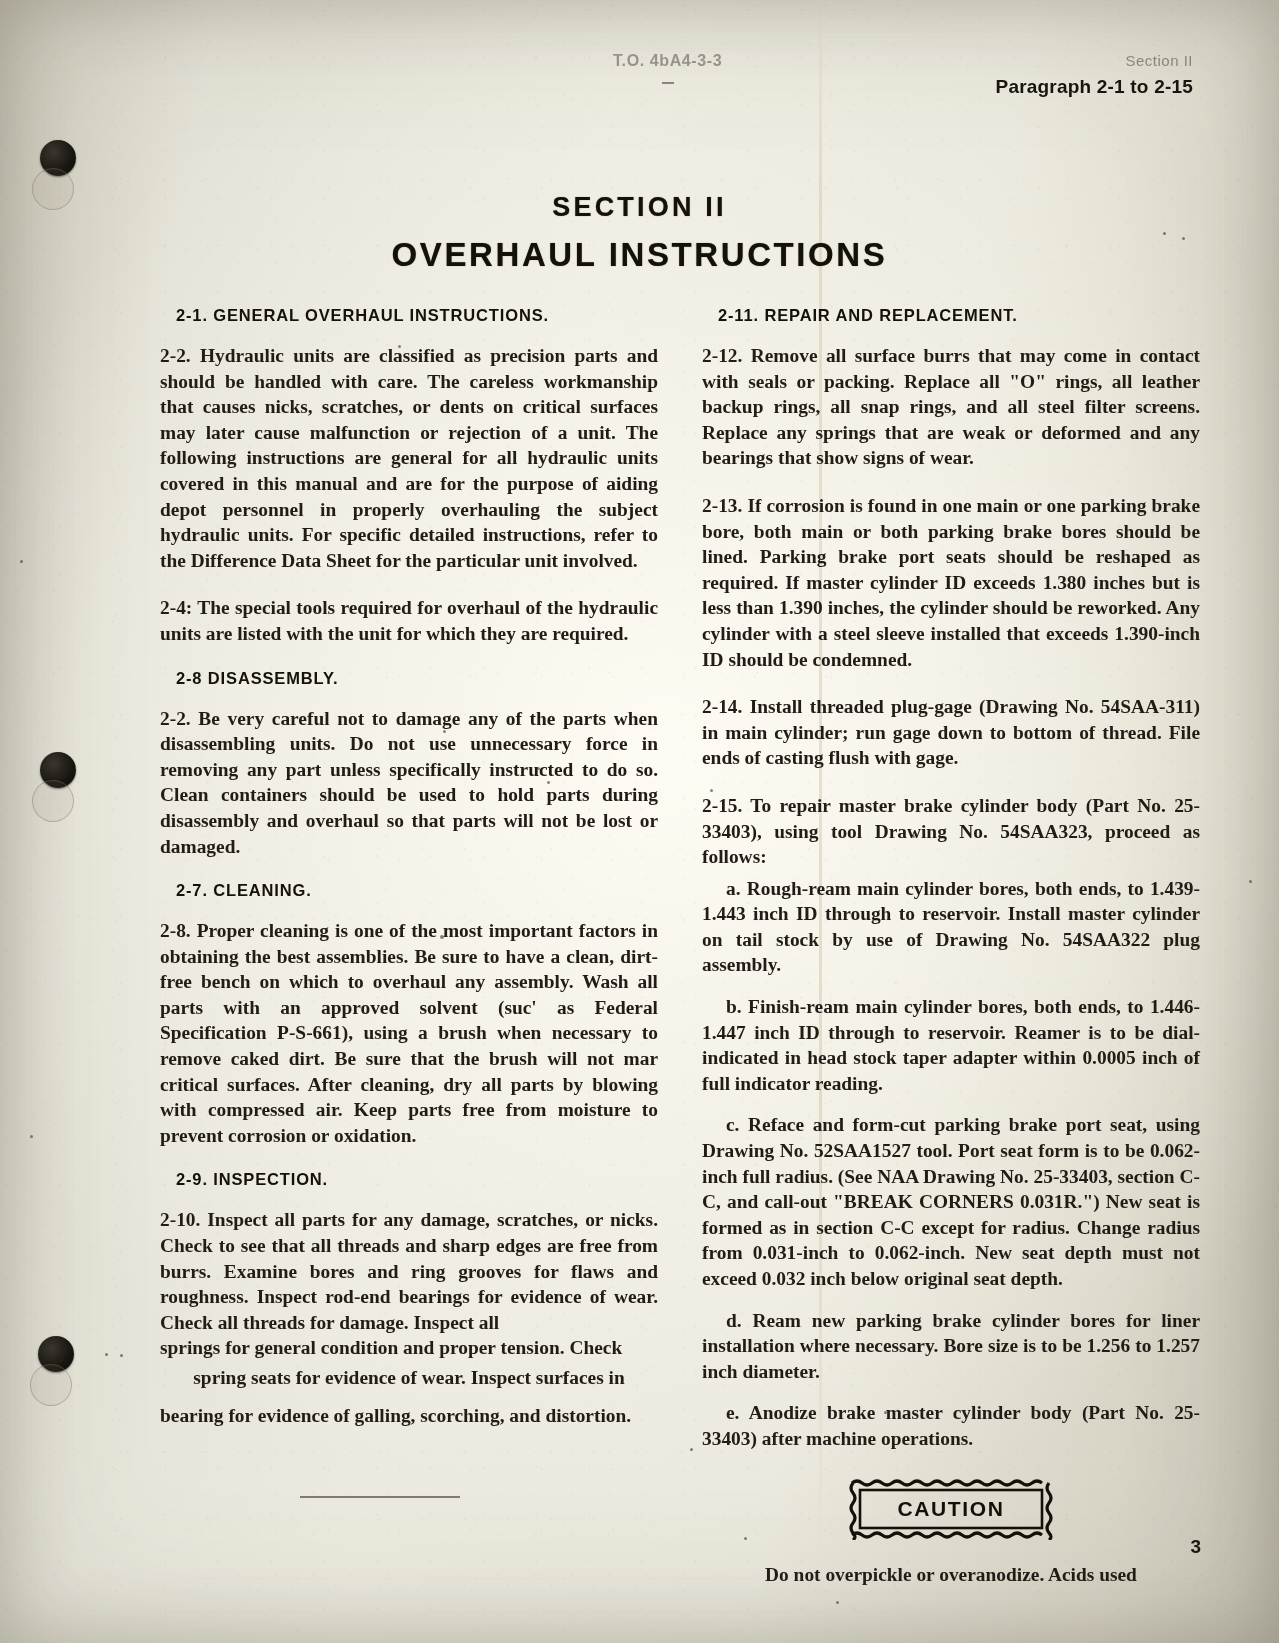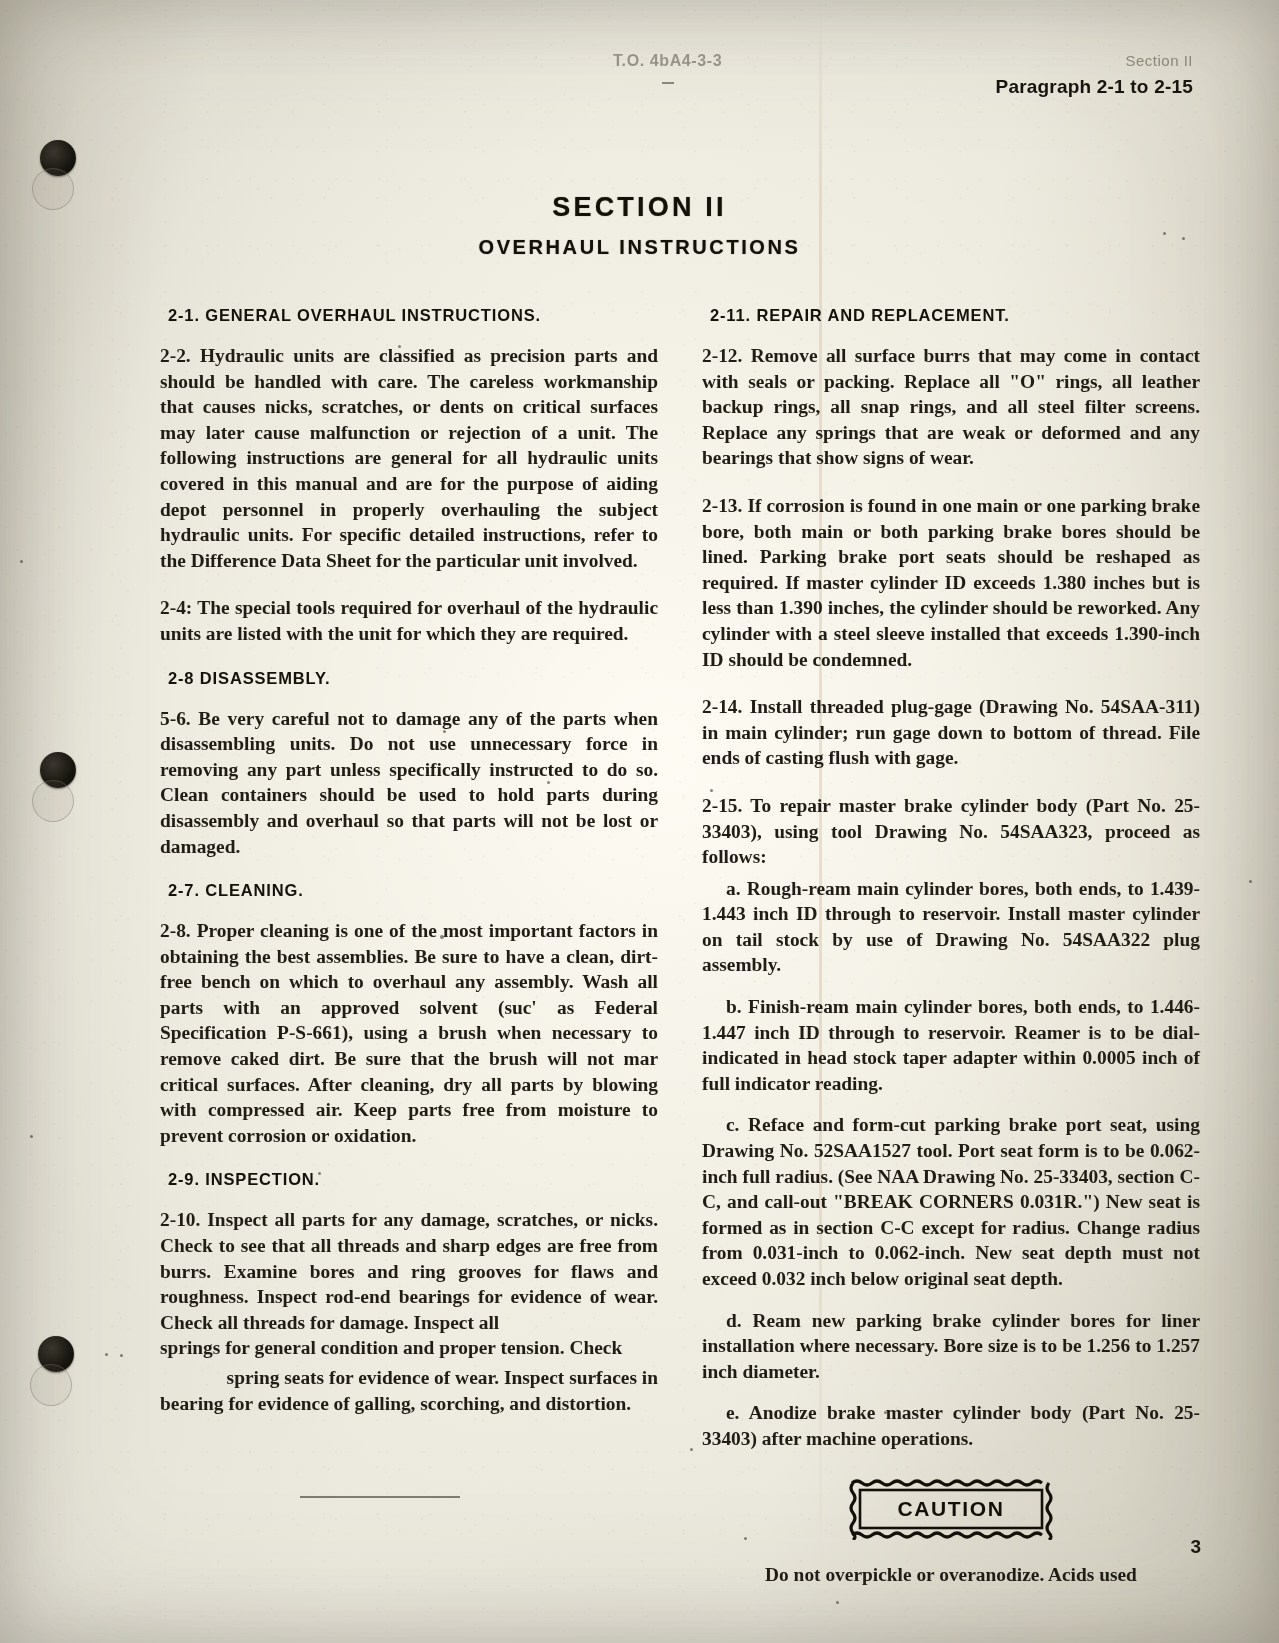--- a/index.html
+++ b/index.html
@@ -76,37 +76,37 @@
   .title1{
     position:absolute;left:0;right:0;top:192px;text-align:center;
     font-family:"Liberation Sans", sans-serif;
     font-weight:bold;font-size:27px;letter-spacing:3.2px;
     color:#141109;
     text-shadow:0 0 1px rgba(20,17,9,.55);
   }
   .title2{
     position:absolute;left:0;right:0;top:236px;text-align:center;
     font-family:"Liberation Sans", sans-serif;
-    font-weight:bold;font-size:20px;letter-spacing:2.6px;
+    font-weight:bold;font-size:33px;letter-spacing:2.6px;
     color:#141109;
     text-shadow:0 0 1px rgba(20,17,9,.55);
   }
   .title1 span, .title2 span{display:inline-block;}
 
   
   .col{position:absolute;top:306px;width:498px;}
   .col-left{left:160px;}
   .col-right{left:702px;}
 
   h3.sec{
     font-family:"Liberation Sans", sans-serif;
     font-weight:bold;
     font-size:16.5px;
     letter-spacing:.85px;
-    margin:0 0 18px 8px;
+    margin:0 0 18px 16px;
     color:#15120c;
   }
   .sec-sp{margin-top:30px;}
 
   p.body{
     margin:0 0 22px 0;
     font-size:19.4px;
     line-height:25.6px;
     text-align:justify;
     text-justify:inter-word;
@@ -178,29 +178,29 @@
   <div class="title1"><span>SECTION II</span></div>
   <div class="title2"><span>OVERHAUL INSTRUCTIONS</span></div>
 
   <div class="col col-left">
     <h3 class="sec">2-1. GENERAL OVERHAUL INSTRUCTIONS.</h3>
     <p class="body">2-2. Hydraulic units are classified as precision parts and should be handled with care. The careless workmanship that causes nicks, scratches, or dents on critical surfaces may later cause malfunction or rejection of a unit. The following instructions are general for all hydraulic units covered in this manual and are for the purpose of aiding depot personnel in properly overhauling the subject hydraulic units. For specific detailed instructions, refer to the Difference Data Sheet for the particular unit involved.</p>
 
     <p class="body">2-4: The special tools required for overhaul of the hydraulic units are listed with the unit for which they are required.</p>
 
     <h3 class="sec sec-sp">2-8 DISASSEMBLY.</h3>
-    <p class="body">5-6. Be very careful not to damage any of the parts when disassembling units. Do not use unnecessary force in removing any part unless specifically instructed to do so. Clean containers should be used to hold parts during disassembly and overhaul so that parts will not be lost or damaged.</p>
+    <p class="body">2-2. Be very careful not to damage any of the parts when disassembling units. Do not use unnecessary force in removing any part unless specifically instructed to do so. Clean containers should be used to hold parts during disassembly and overhaul so that parts will not be lost or damaged.</p>
 
     <h3 class="sec sec-sp">2-7. CLEANING.</h3>
     <p class="body">2-8. Proper cleaning is one of the most important factors in obtaining the best assemblies. Be sure to have a clean, dirt-free bench on which to overhaul any assembly. Wash all parts with an approved solvent (suc' as Federal Specification P-S-661), using a brush when necessary to remove caked dirt. Be sure that the brush will not mar critical surfaces. After cleaning, dry all parts by blowing with compressed air. Keep parts free from moisture to prevent corrosion or oxidation.</p>
 
     <h3 class="sec sec-sp">2-9. INSPECTION.</h3>
     <p class="body tight" style="margin-bottom:0;">2-10. Inspect all parts for any damage, scratches, or nicks. Check to see that all threads and sharp edges are free from burrs. Examine bores and ring grooves for flaws and roughness. Inspect rod-end bearings for evidence of wear. Check all threads for damage. Inspect all</p>
     <p class="body tight fade3" style="margin-bottom:4px;text-align:left;">springs for general condition and proper tension. Check</p>
-    <p class="body tight fade2" style="margin-bottom:0;text-align:right;">spring seats for evidence of wear. Inspect surfaces in</p>
+    <p class="body tight fade2" style="margin-bottom:12px;text-align:center;">spring seats for evidence of wear. Inspect surfaces in</p>
     <p class="body tight fade1" style="margin-bottom:0;text-align:left;">bearing for evidence of galling, scorching, and distortion.</p>
   </div>
   <div class="strike-art"></div>
 
   <div class="col col-right">
     <h3 class="sec">2-11. REPAIR AND REPLACEMENT.</h3>
     <p class="body">2-12. Remove all surface burrs that may come in contact with seals or packing. Replace all "O" rings, all leather backup rings, all snap rings, and all steel filter screens. Replace any springs that are weak or deformed and any bearings that show signs of wear.</p>
     <p class="body">2-13. If corrosion is found in one main or one parking brake bore, both main or both parking brake bores should be lined. Parking brake port seats should be reshaped as required. If master cylinder ID exceeds 1.380 inches but is less than 1.390 inches, the cylinder should be reworked. Any cylinder with a steel sleeve installed that exceeds 1.390-inch ID should be condemned.</p>
     <p class="body">2-14. Install threaded plug-gage (Drawing No. 54SAA-311) in main cylinder; run gage down to bottom of thread. File ends of casting flush with gage.</p>
     <p class="body" style="margin-bottom:6px;">2-15. To repair master brake cylinder body (Part No. 25-33403), using tool Drawing No. 54SAA323, proceed as follows:</p>

